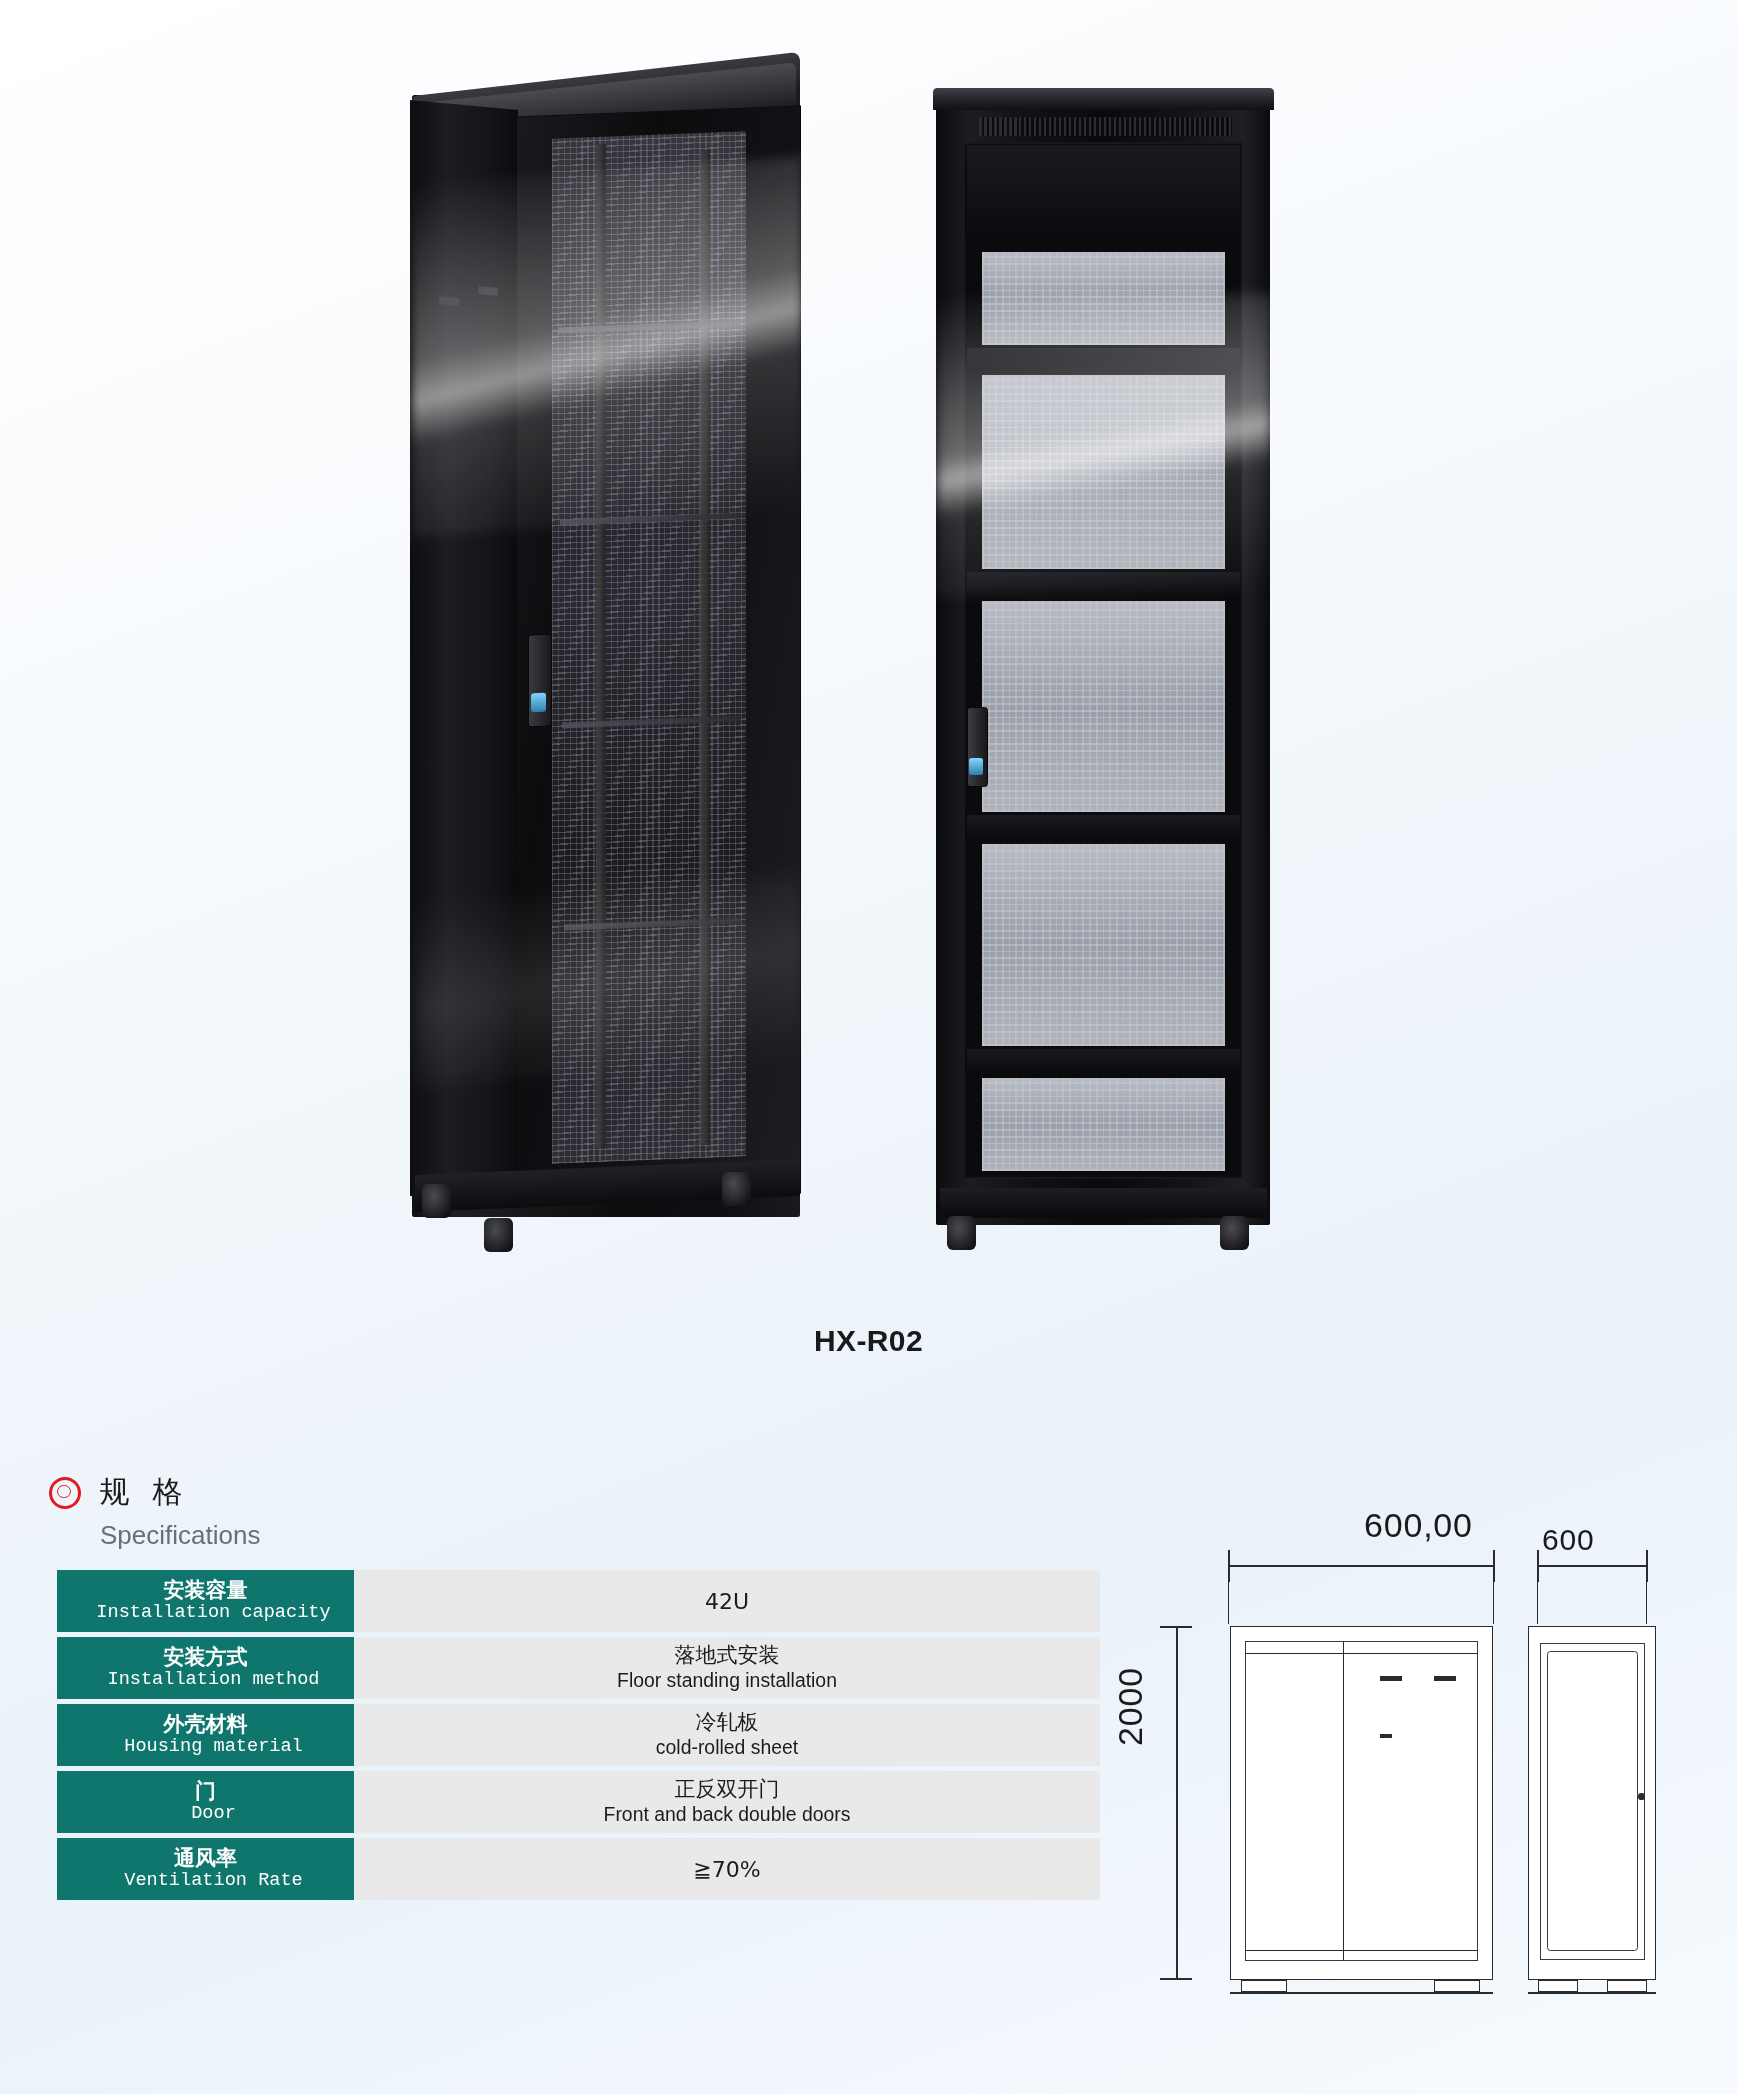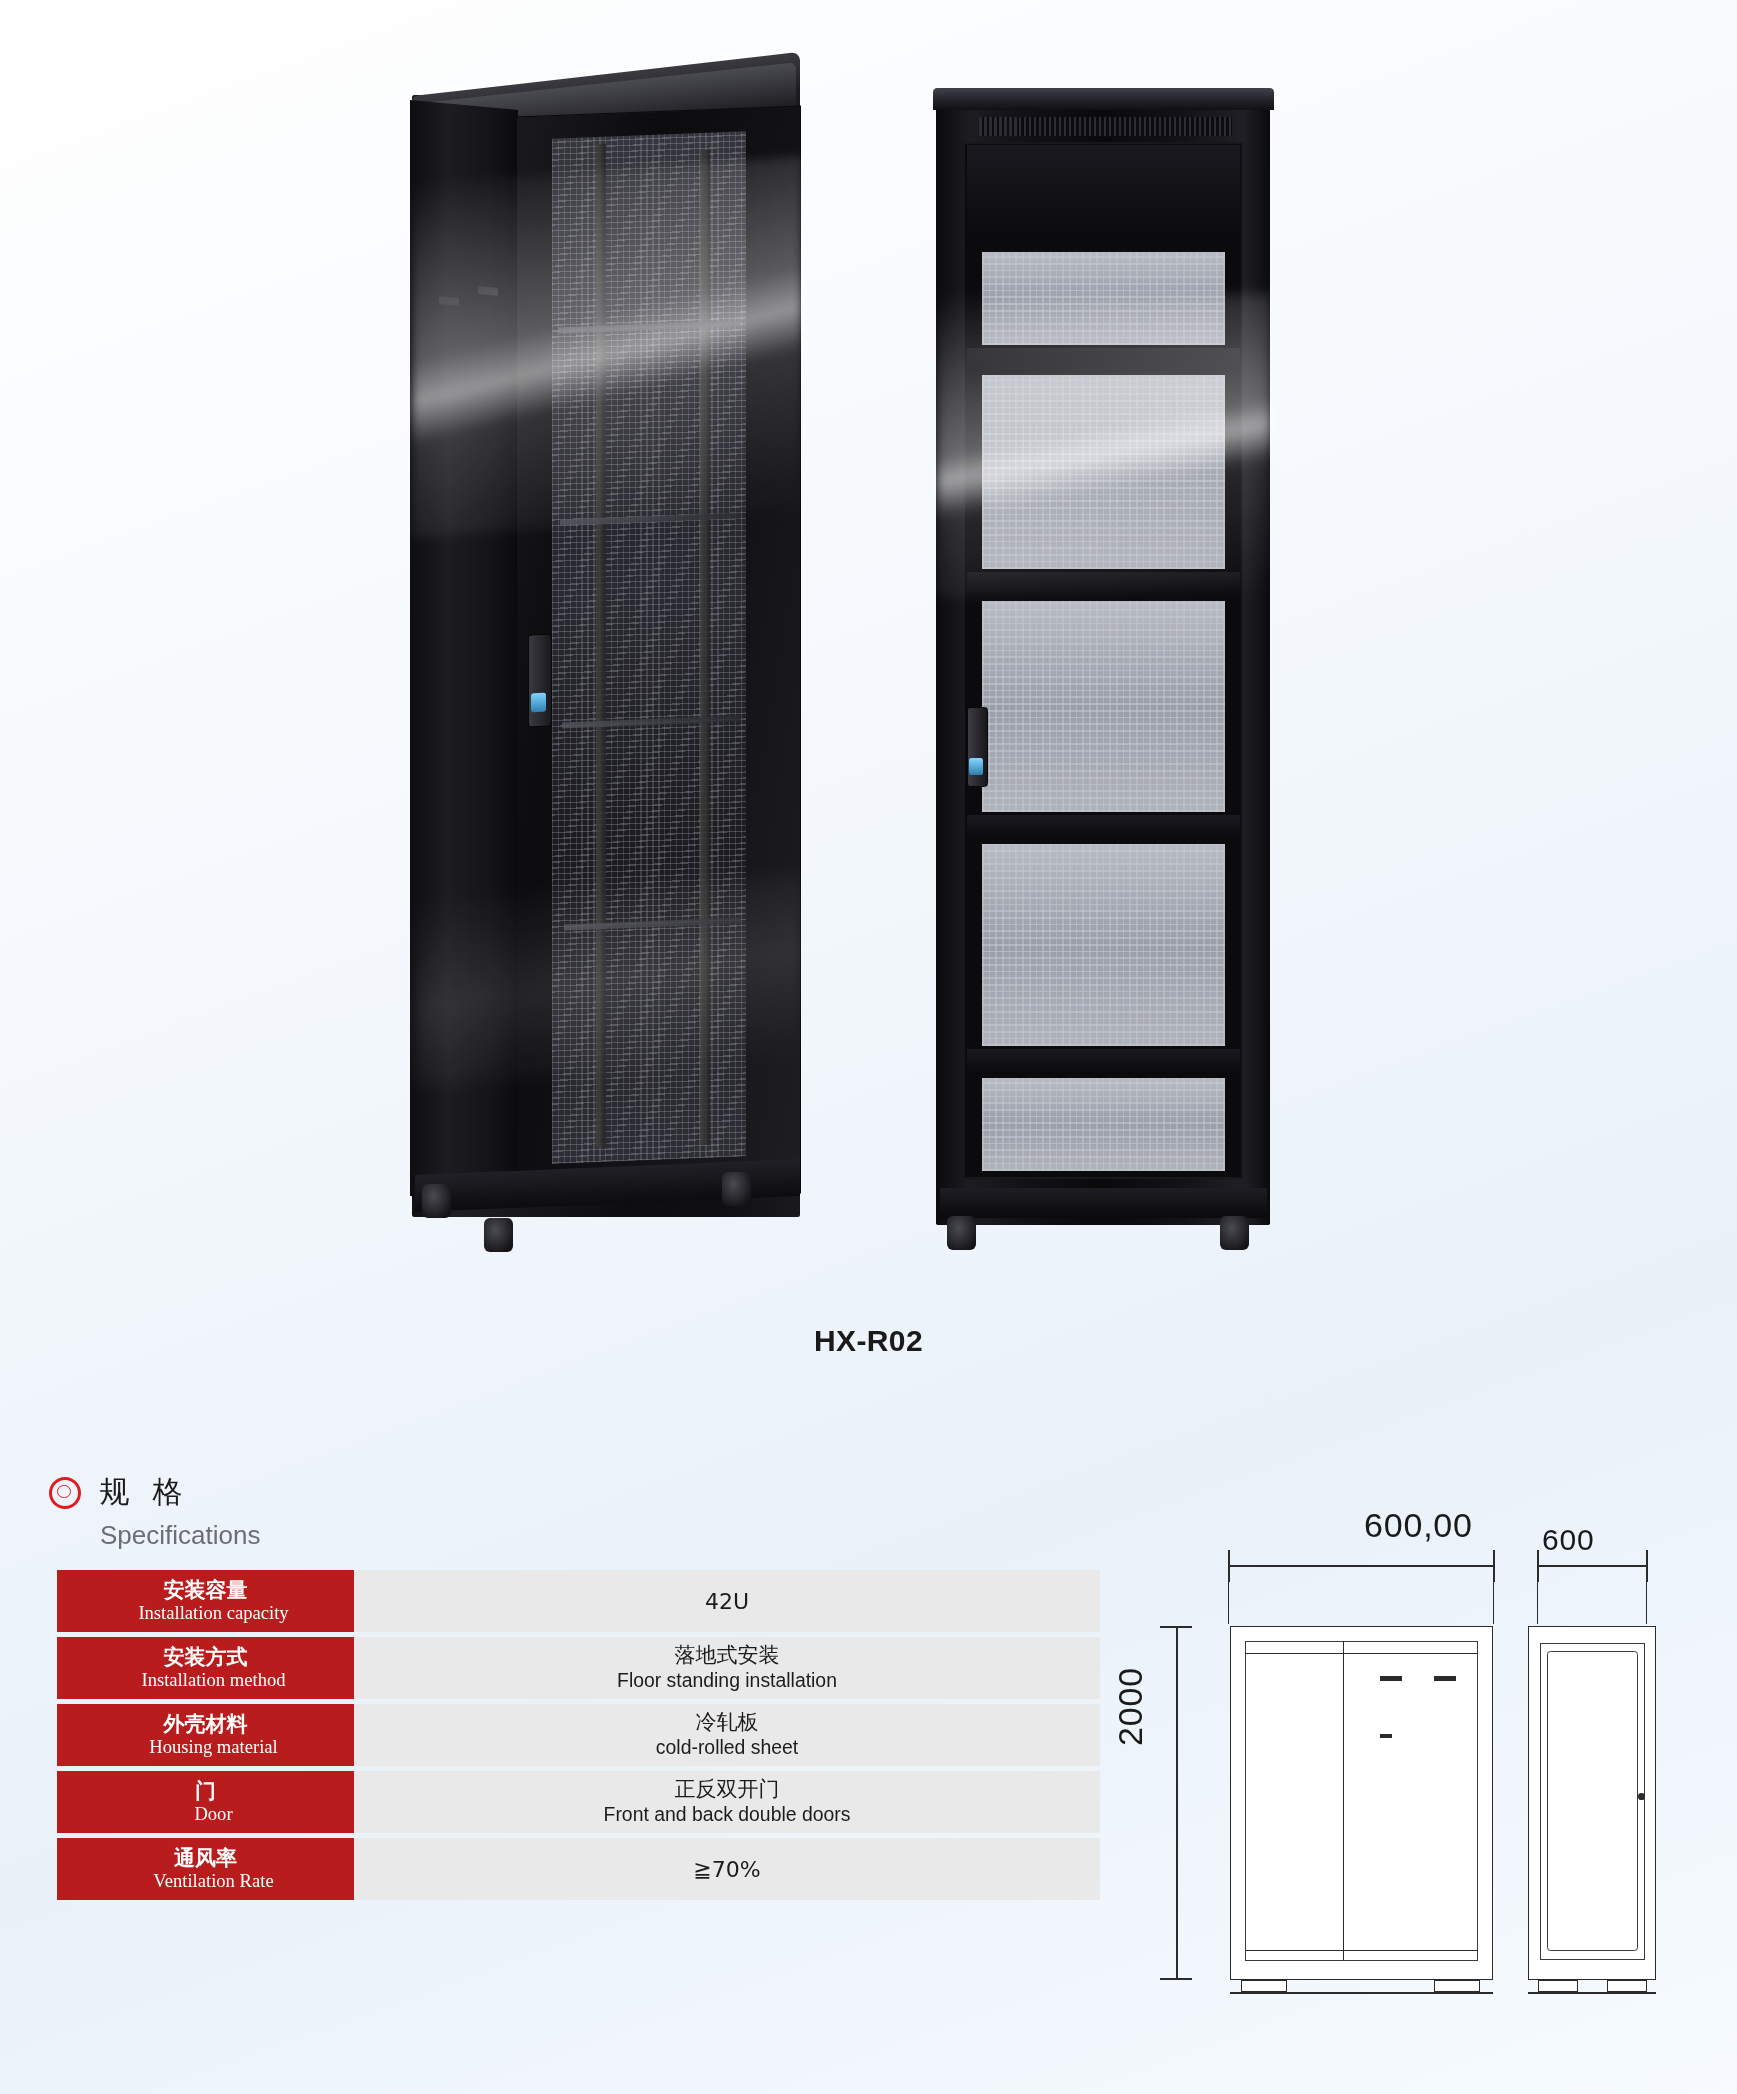--- a/index.html
+++ b/index.html
@@ -341,21 +341,21 @@
     position: absolute;
     left: 57px;
     top: 108px;
     width: 1043px;
     border-collapse: separate;
     border-spacing: 0 5px;
   }
   #spec-table tr { height: 62px; }
   #spec-table td.label {
     width: 297px;
-    background: #b91c1c;
+    background: #0f766e;
     color: #ffffff;
     text-align: center;
     vertical-align: middle;
     padding: 3.4px 0;
   }
   #spec-table td.value {
     background: #e9e9e9;
     color: #1c1c1c;
     text-align: center;
     vertical-align: middle;
@@ -365,21 +365,21 @@
     display: block;
     font-size: 21px;
     font-weight: bold;
     line-height: 1.15;
     font-family: "DejaVu Sans", sans-serif;
   }
   .lbl-en {
     display: block;
     font-size: 18.6px;
     line-height: 1.2;
-    font-family: Liberation Serif, serif;
+    font-family: Liberation Mono, monospace;
     padding-left: 16px;
   }
   .val-cn {
     display: block;
     font-size: 21px;
     line-height: 1.2;
     font-family: "DejaVu Sans", sans-serif;
   }
   .val-en {
     display: block;

